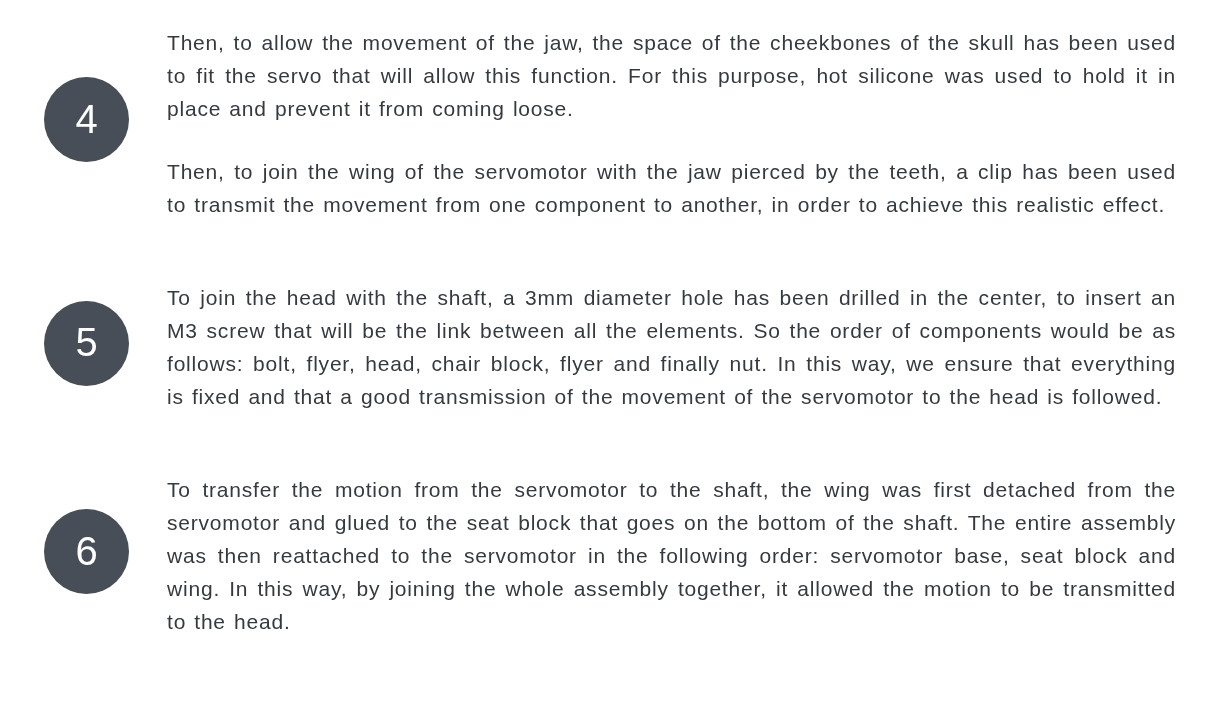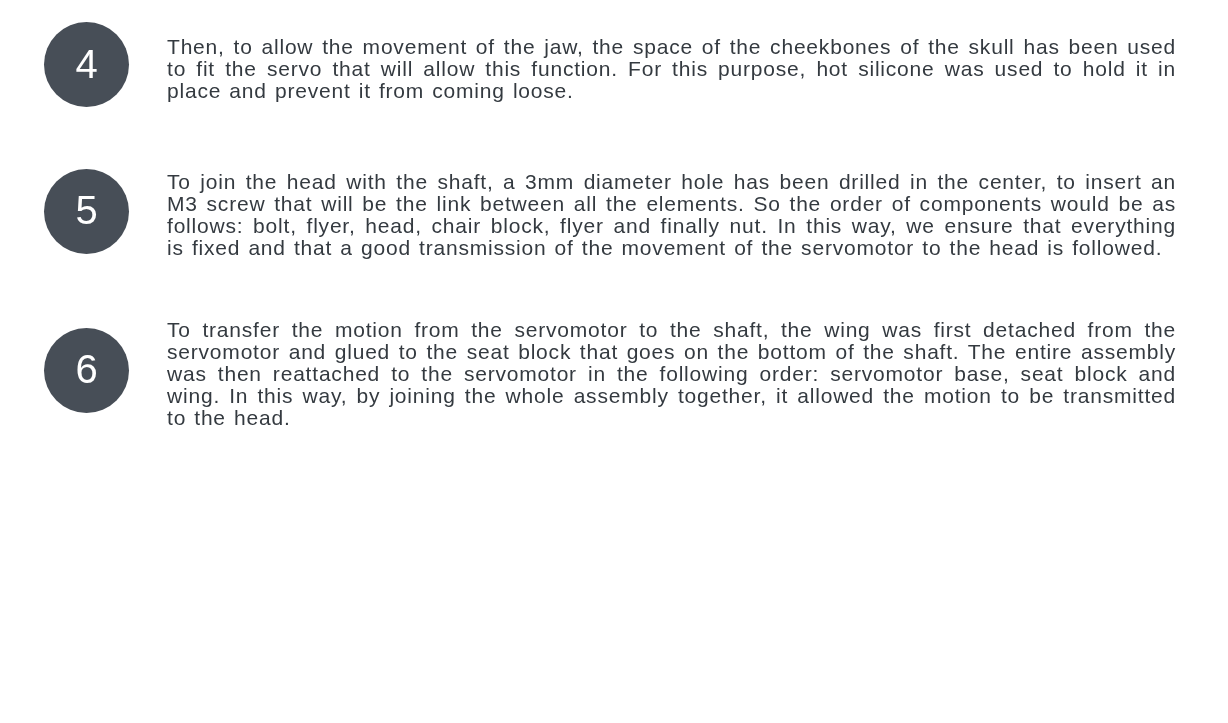--- a/index.html
+++ b/index.html
@@ -49,40 +49,41 @@
     transform: translateY(-1px);
   }
   .text-block {
     flex: 1 1 auto;
     min-width: 0;
   }
   .para {
     margin: 0 0 30px 0;
     color: var(--body-text, #343a40);
     font-size: 21px;
-    line-height: 22px;
+    line-height: 33px;
     letter-spacing: 0.8px;
     word-spacing: 1.5px;
     text-align: justify;
   }
   .para:last-child {
     margin-bottom: 0;
   }
 </style>
 </head>
 <body>
 
 <div class="page">
 
   <section class="step">
     <div class="badge">
       <span class="badge-number">4</span>
     </div>
     <div class="text-block">
       <p class="para">Then, to allow the movement of the jaw, the space of the cheekbones of the skull has been used to fit the servo that will allow this function. For this purpose, hot silicone was used to hold it in place and prevent it from coming loose.</p>
+      <p class="para">Then, to join the wing of the servomotor with the jaw pierced by the teeth, a clip has been used to transmit the movement from one component to another, in order to achieve this realistic effect.</p>
     </div>
   </section>
 
   <section class="step">
     <div class="badge">
       <span class="badge-number">5</span>
     </div>
     <div class="text-block">
       <p class="para">To join the head with the shaft, a 3mm diameter hole has been drilled in the center, to insert an M3 screw that will be the link between all the elements. So the order of components would be as follows: bolt, flyer, head, chair block, flyer and finally nut. In this way, we ensure that everything is fixed and that a good transmission of the movement of the servomotor to the head is followed.</p>
     </div>

